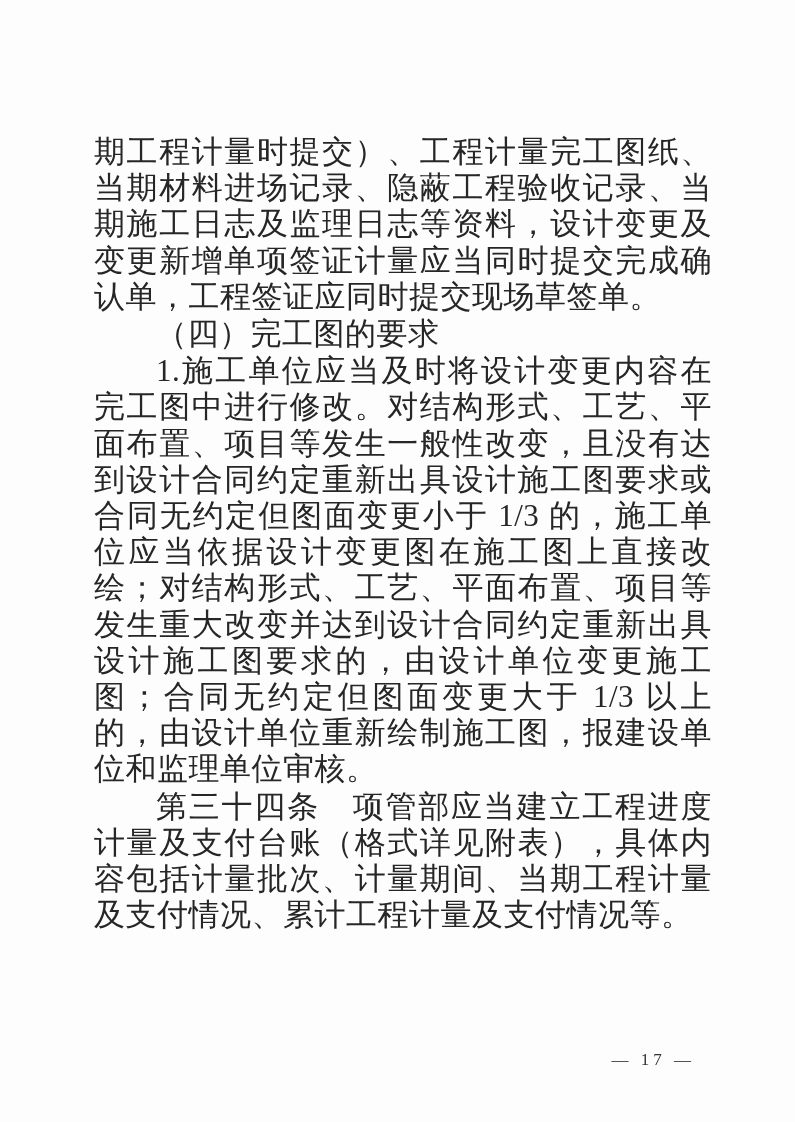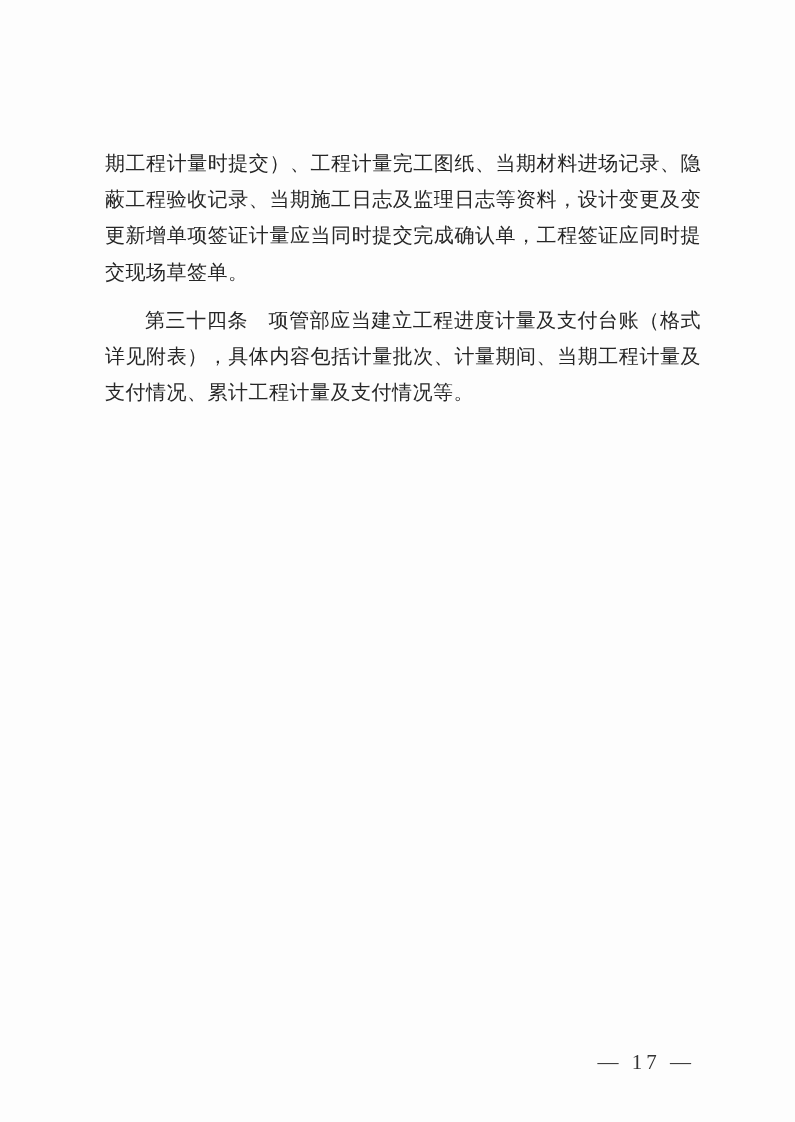--- a/index.html
+++ b/index.html
@@ -19,42 +19,44 @@
     inset: 0;
     background: #fdfdfd;
   }
   .text-block {
     position: absolute;
     top: 133px;
     left: 93px;
     width: 620px;
   }
   .text-block p {
-    margin: 12px;
-    font-size: 20px;
+    margin: 1px;
+    font-size: 31px;
     line-height: 36.2px;
     letter-spacing: 0.5px;
     color: #262626;
     text-align: justify;
     text-justify: inter-character;
   }
   .text-block p.indent {
     text-indent: 2em;
   }
   .page-number {
     position: absolute;
     top: 1050px;
     right: 100px;
-    font-size: 21px;
+    font-size: 17px;
     letter-spacing: 4px;
     color: #333;
   }
 </style>
 </head>
 <body>
 
 <div class="scan-page">
   <div class="text-block">
     <p>期工程计量时提交）、工程计量完工图纸、当期材料进场记录、隐蔽工程验收记录、当期施工日志及监理日志等资料，设计变更及变更新增单项签证计量应当同时提交完成确认单，工程签证应同时提交现场草签单。</p>
+    <p class="indent">（四）完工图的要求</p>
+    <p class="indent">1.施工单位应当及时将设计变更内容在完工图中进行修改。对结构形式、工艺、平面布置、项目等发生一般性改变，且没有达到设计合同约定重新出具设计施工图要求或合同无约定但图面变更小于 1/3 的，施工单位应当依据设计变更图在施工图上直接改绘；对结构形式、工艺、平面布置、项目等发生重大改变并达到设计合同约定重新出具设计施工图要求的，由设计单位变更施工图；合同无约定但图面变更大于 1/3 以上的，由设计单位重新绘制施工图，报建设单位和监理单位审核。</p>
     <p class="indent">第三十四条　项管部应当建立工程进度计量及支付台账（格式详见附表），具体内容包括计量批次、计量期间、当期工程计量及支付情况、累计工程计量及支付情况等。</p>
   </div>
   <div class="page-number">— 17 —</div>
 </div>
 
 </body></html>

